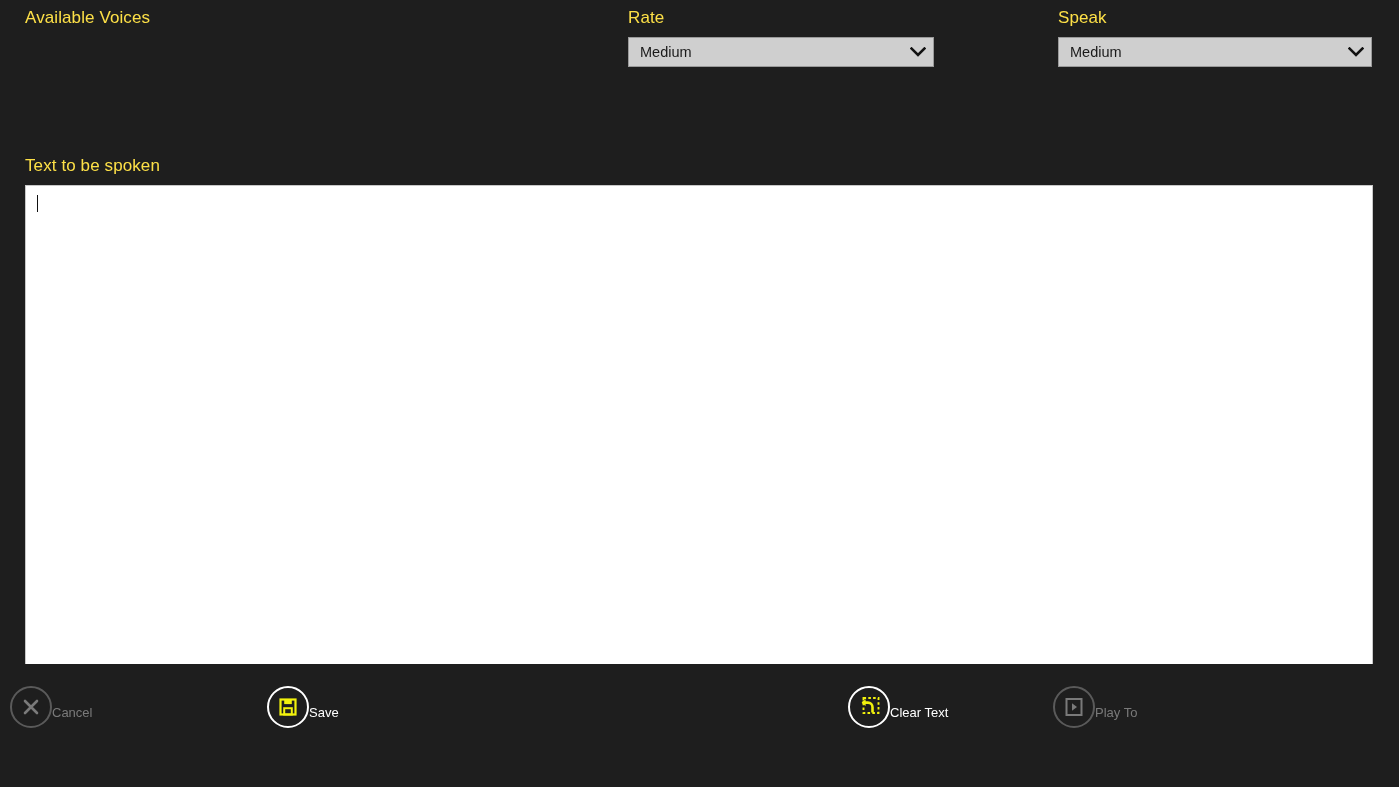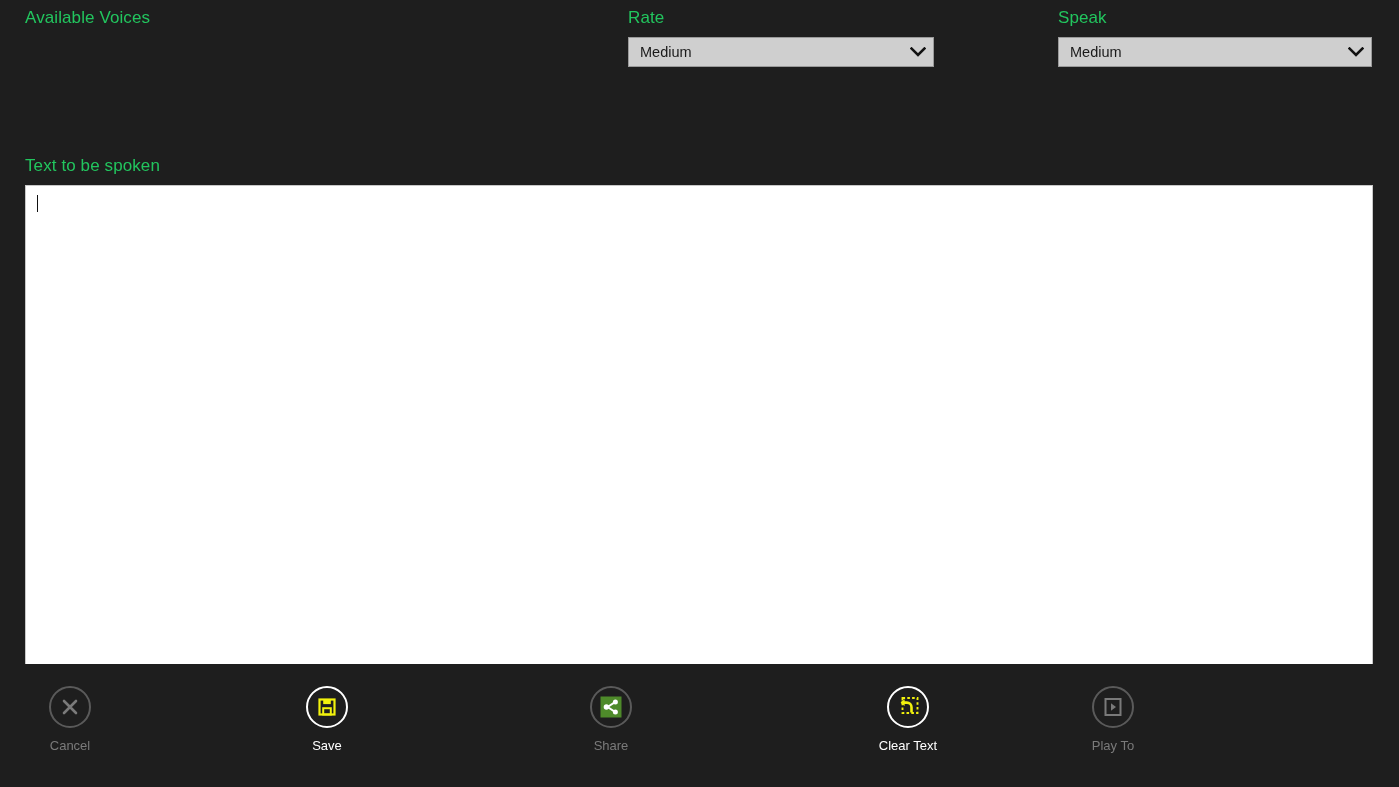--- a/index.html
+++ b/index.html
@@ -18,21 +18,21 @@
 
   
   .controls {
     position: absolute;
     left: 0; top: 0;
     width: 1399px;
     height: 80px;
   }
   .field { position: absolute; }
   .field-label {
-    color: #22c55e;
+    color: #fde047;
     font-size: 17px;
     line-height: 20px;
     letter-spacing: 0.1px;
     white-space: nowrap;
   }
   .combo {
     position: relative;
     background: #cfcfcf;
     border: 1px solid #9a9a9a;
     box-sizing: border-box;
@@ -111,21 +111,21 @@
     width: 1399px;
     height: 123px;
     background: #1e1e1e;
   }
   .appbar-btn {
     position: absolute;
     top: 22px;
     width: 120px;
     margin-left: -60px;
     display: flex;
-    flex-direction: column;
+    flex-direction: row;
     align-items: center;
     cursor: pointer;
     user-select: none;
   }
   .appbar-btn.disabled { cursor: default; }
   .btn-circle {
     width: 42px;
     height: 42px;
     border-radius: 50%;
     border: 2px solid #ffffff;
@@ -204,35 +204,20 @@
     <div class="btn-circle">
       <svg width="22" height="22" viewBox="0 0 22 22">
         <rect x="3.5" y="3.5" width="15" height="15" fill="none" stroke="#f2f20d" stroke-width="2.2"></rect>
         <rect x="7.2" y="3.5" width="7.6" height="4.6" fill="#f2f20d"></rect>
         <rect x="7.2" y="12.2" width="7.6" height="6.3" fill="none" stroke="#f2f20d" stroke-width="2"></rect>
       </svg>
     </div>
     <div class="btn-label">Save</div>
   </div>
 
-  <div class="appbar-btn disabled" style="left:611px">
-    <div class="btn-circle">
-      <svg width="24" height="24" viewBox="0 0 24 24">
-        <rect x="1.5" y="1.5" width="21" height="21" fill="#4e8a2a"></rect>
-        <g fill="#ffffff" stroke="#ffffff">
-          <line x1="8.6" y1="12" x2="15.6" y2="7.4" stroke-width="1.9"></line>
-          <line x1="8.6" y1="12" x2="15.6" y2="16.6" stroke-width="1.9"></line>
-          <circle cx="7.4" cy="12" r="2.7" stroke="none"></circle>
-          <circle cx="16.4" cy="6.9" r="2.5" stroke="none"></circle>
-          <circle cx="16.4" cy="17.1" r="2.5" stroke="none"></circle>
-        </g>
-      </svg>
-    </div>
-    <div class="btn-label">Share</div>
-  </div>
 
   <div class="appbar-btn" style="left:908px">
     <div class="btn-circle">
       <svg width="24" height="24" viewBox="0 0 24 24">
         <rect x="6.5" y="3" width="15" height="15" fill="none" stroke="#f2f20d" stroke-width="1.9" stroke-dasharray="2.6 2.2"></rect>
         <path d="M15.5 17.5 L15.5 12.2 A4.6 4.6 0 0 0 10.9 7.6 L5.6 7.6" fill="none" stroke="#f2f20d" stroke-width="2.6" stroke-linecap="butt"></path>
         <path d="M8.6 4.2 L4.6 7.6 L8.6 11.0 Z" fill="#f2f20d"></path>
       </svg>
     </div>
     <div class="btn-label">Clear Text</div>

